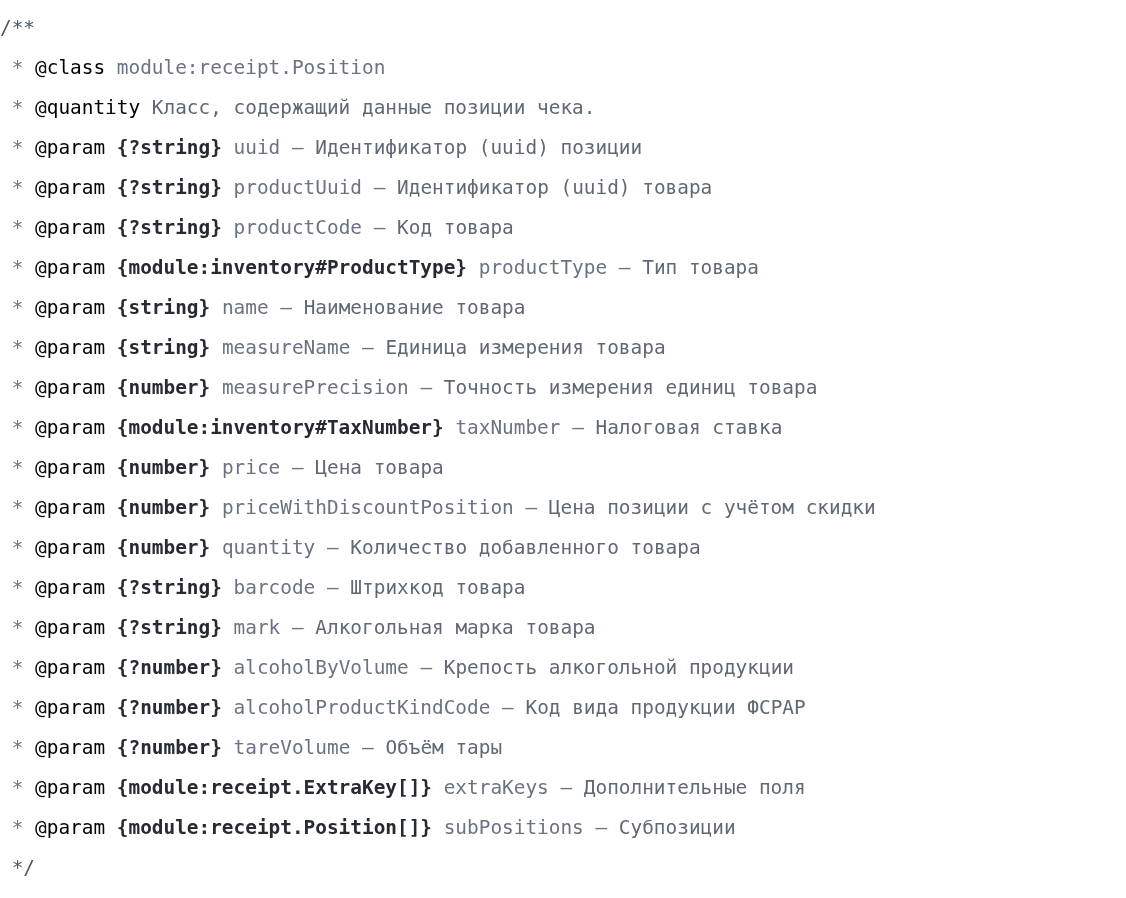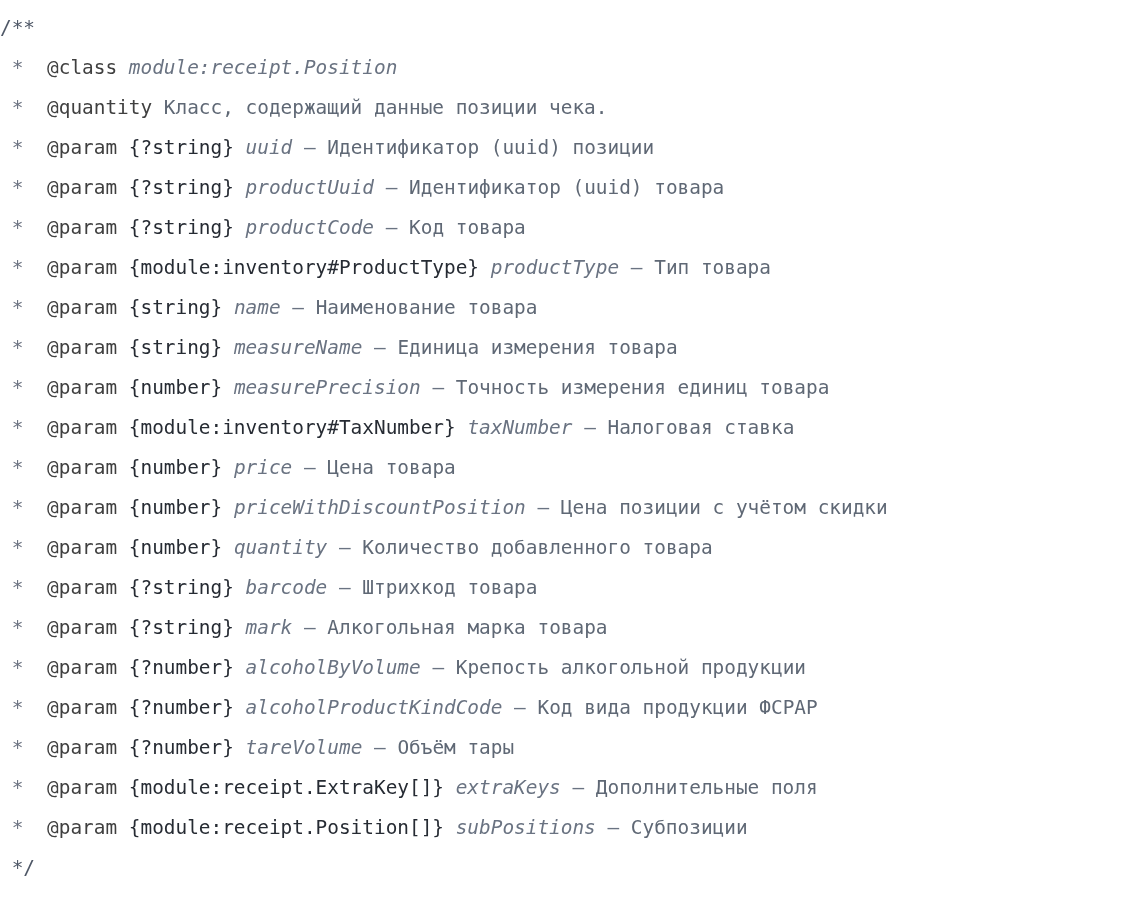--- a/index.html
+++ b/index.html
@@ -27,32 +27,30 @@
   }
   
   .tok-delim {
     color: #4e5766;
   }
   .tok-star {
     color: #6b7280;
   }
   
   .tok-tag {
-    color: #404040;
-    margin-left: 12px;
+    color: #000000;
   }
   
   .tok-type {
     color: #262b33;
-    font-weight: normal;
+    font-weight: bold;
   }
   
   .tok-name {
     color: #6a7382;
-    font-style: italic;
   }
   
   .tok-dash {
     color: #6a7382;
   }
   
   .tok-desc {
     color: #5f6875;
   }
   .tok-space {

